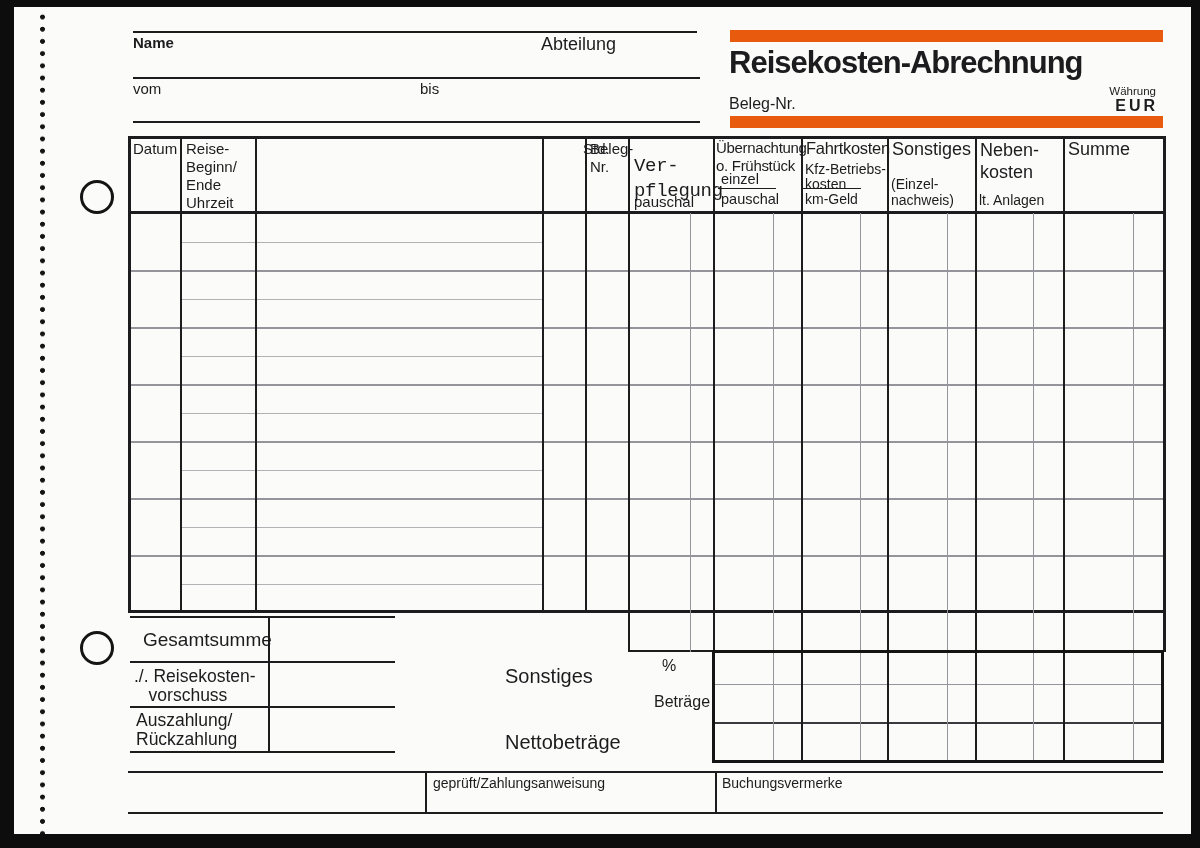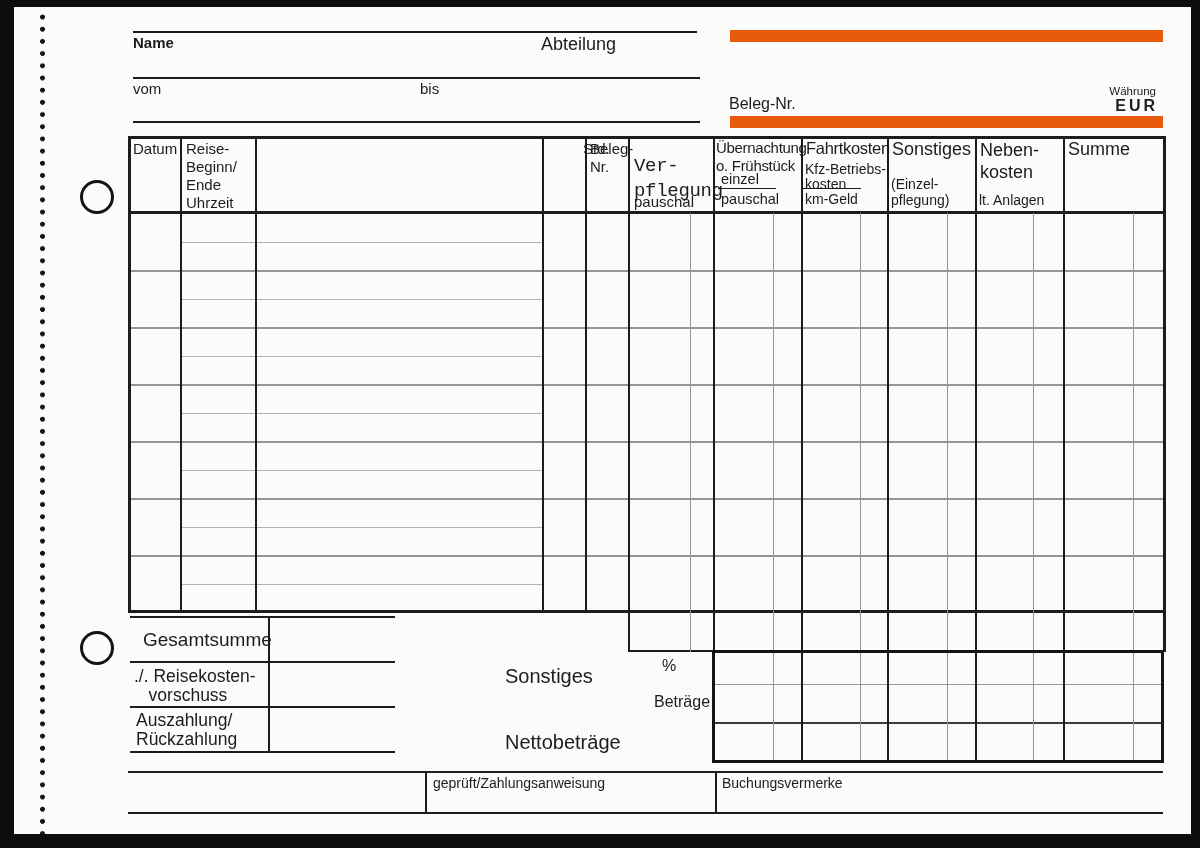--- a/index.html
+++ b/index.html
@@ -92,20 +92,21 @@
       <div class="rule" style="left: 1033px; top: 213px; width: 1px; height: 548px; background: rgb(148, 148, 154);"></div>
       <div class="rule" style="left: 1133px; top: 213px; width: 1px; height: 548px; background: rgb(148, 148, 154);"></div>
     </div>
   <div id="vorsteuer-box" style="left:712px;top:650px;width:452px;height:113px;"></div>
 
   <div class="lbl" style="left:133px;top:34px;font-size:15px;font-weight:bold;">Name</div>
   <div class="lbl" style="left:541px;top:34px;font-size:18px;">Abteilung</div>
   <div class="lbl" style="left:133px;top:80px;font-size:15px;">vom</div>
   <div class="lbl" style="left:420px;top:80px;font-size:15px;">bis</div>
 
+  <div class="lbl title" style="left:729px;top:45px;font-size:31px;">Reisekosten-Abrechnung</div>
   <div class="lbl" style="left:729px;top:95px;font-size:16px;">Beleg-Nr.</div>
   <div class="lbl" style="left:1056px;top:85px;width:100px;text-align:right;font-size:11.5px;">Währung</div>
   <div class="lbl" style="left:1056px;top:97px;width:102px;text-align:right;font-size:16px;font-weight:700;letter-spacing:3px;">EUR</div>
 
   <div class="lbl" style="left:133px;top:140px;font-size:15px;">Datum</div>
   <div class="lbl" style="left:186px;top:140px;font-size:15px;line-height:18px;">Reise-
 Beginn/
 Ende
 Uhrzeit</div>
   <div class="lbl" style="left:547px;top:140px;font-size:15px;margin-left:36px;">Std.</div>
@@ -117,21 +118,21 @@
   <div class="lbl" style="left:716px;top:139px;font-size:15px;line-height:18px;letter-spacing:-0.3px;">Übernachtung
 o. Frühstück</div>
   <div class="lbl" style="left:721px;top:171px;font-size:14.5px;">einzel</div>
   <div class="lbl" style="left:721px;top:191px;font-size:14.5px;">pauschal</div>
   <div class="lbl" style="left:806px;top:139px;font-size:16.5px;letter-spacing:-0.3px;">Fahrtkosten</div>
   <div class="lbl" style="left:805px;top:162px;font-size:14px;line-height:15px;">Kfz-Betriebs-
 kosten</div>
   <div class="lbl" style="left:805px;top:191px;font-size:14px;">km-Geld</div>
   <div class="lbl" style="left:892px;top:139px;font-size:18px;">Sonstiges</div>
   <div class="lbl" style="left:891px;top:176px;font-size:14px;line-height:16px;">(Einzel-
-pflegung)</div>
+nachweis)</div>
   <div class="lbl" style="left:980px;top:139px;font-size:18px;line-height:22px;">Neben-
 kosten</div>
   <div class="lbl" style="left:979px;top:192px;font-size:14px;">lt. Anlagen</div>
   <div class="lbl" style="left:1068px;top:139px;font-size:18px;">Summe</div>
 
   <div class="lbl" style="left:143px;top:629px;font-size:19px;">Gesamtsumme</div>
   <div class="lbl" style="left:134px;top:667px;font-size:17.5px;line-height:19px;">./. Reisekosten-
 &nbsp;&nbsp;&nbsp;vorschuss</div>
   <div class="lbl" style="left:136px;top:711px;font-size:17.5px;line-height:19px;">Auszahlung/
 Rückzahlung</div>

